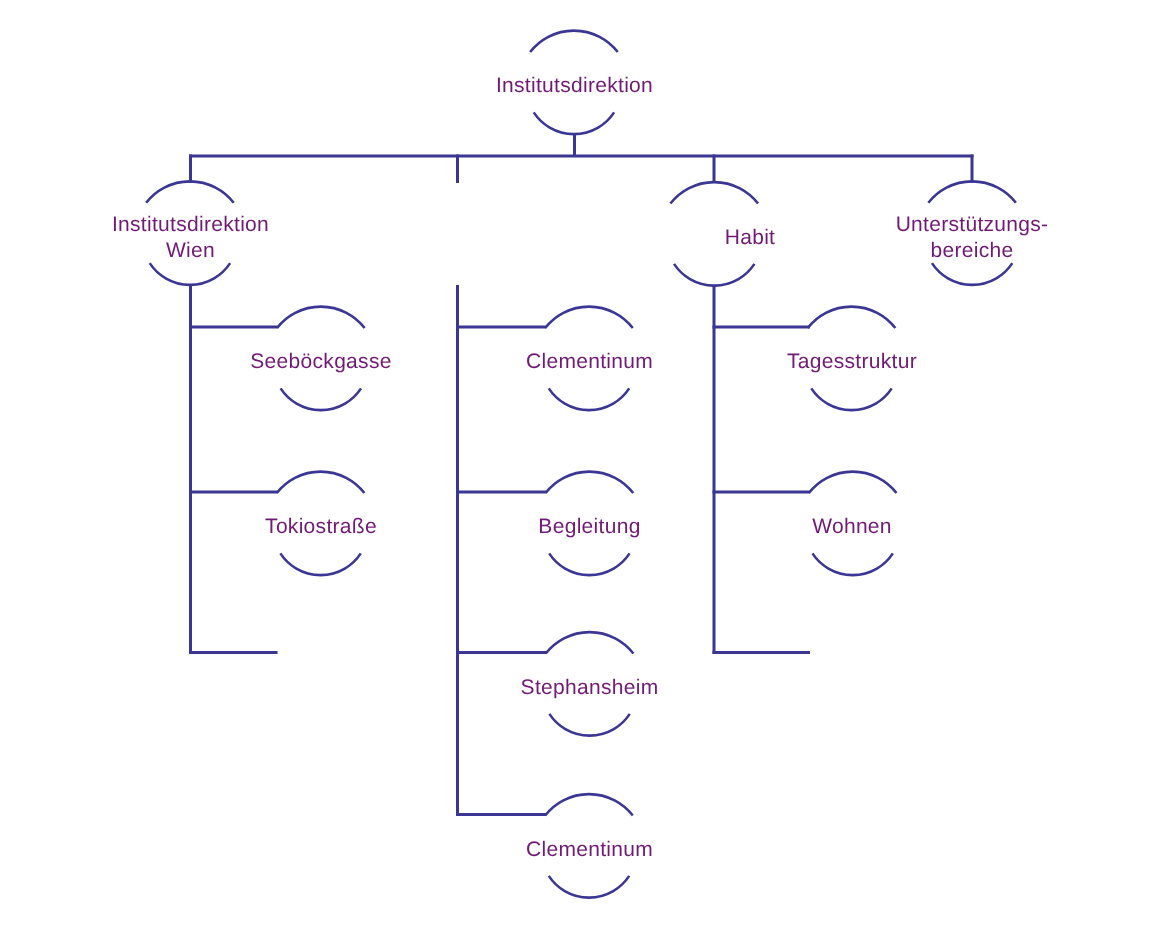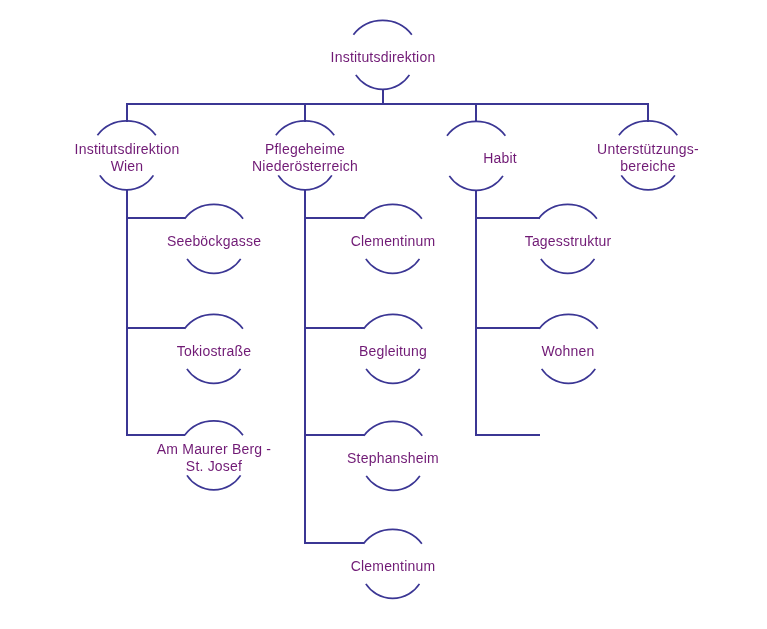--- a/index.html
+++ b/index.html
@@ -84,27 +84,20 @@
   </div>
 
   <div class="node" style="left:127px;top:158px;">
     <svg class="ring" viewBox="0 0 80 80">
         <use href="#ringsym"></use>
       </svg>
     <div class="label">Institutsdirektion
 Wien</div>
   </div>
 
-  <div class="node" style="left:305px;top:158px;">
-    <svg class="ring" viewBox="0 0 80 80">
-        <use href="#ringsym"></use>
-      </svg>
-    <div class="label">Pflegeheime
-Niederösterreich</div>
-  </div>
 
   <div class="node" style="left:476px;top:158px;padding-left:48px;">
     <svg class="ring" viewBox="0 0 80 80">
         <use href="#ringsym"></use>
       </svg>
     <div class="label">Habit</div>
   </div>
 
   <div class="node" style="left:648px;top:158px;">
     <svg class="ring" viewBox="0 0 80 80">
@@ -149,27 +142,20 @@
     <div class="label">Begleitung</div>
   </div>
 
   <div class="node" style="left:568px;top:351px;">
     <svg class="ring" viewBox="0 0 80 80">
         <use href="#ringsym"></use>
       </svg>
     <div class="label">Wohnen</div>
   </div>
 
-  <div class="node" style="left:214px;top:458px;">
-    <svg class="ring" viewBox="0 0 80 80">
-        <use href="#ringsym"></use>
-      </svg>
-    <div class="label">Am Maurer Berg -
-St. Josef</div>
-  </div>
 
   <div class="node" style="left:393px;top:458px;">
     <svg class="ring" viewBox="0 0 80 80">
         <use href="#ringsym"></use>
       </svg>
     <div class="label">Stephansheim</div>
   </div>
 
 
   <div class="node" style="left:393px;top:566px;">

